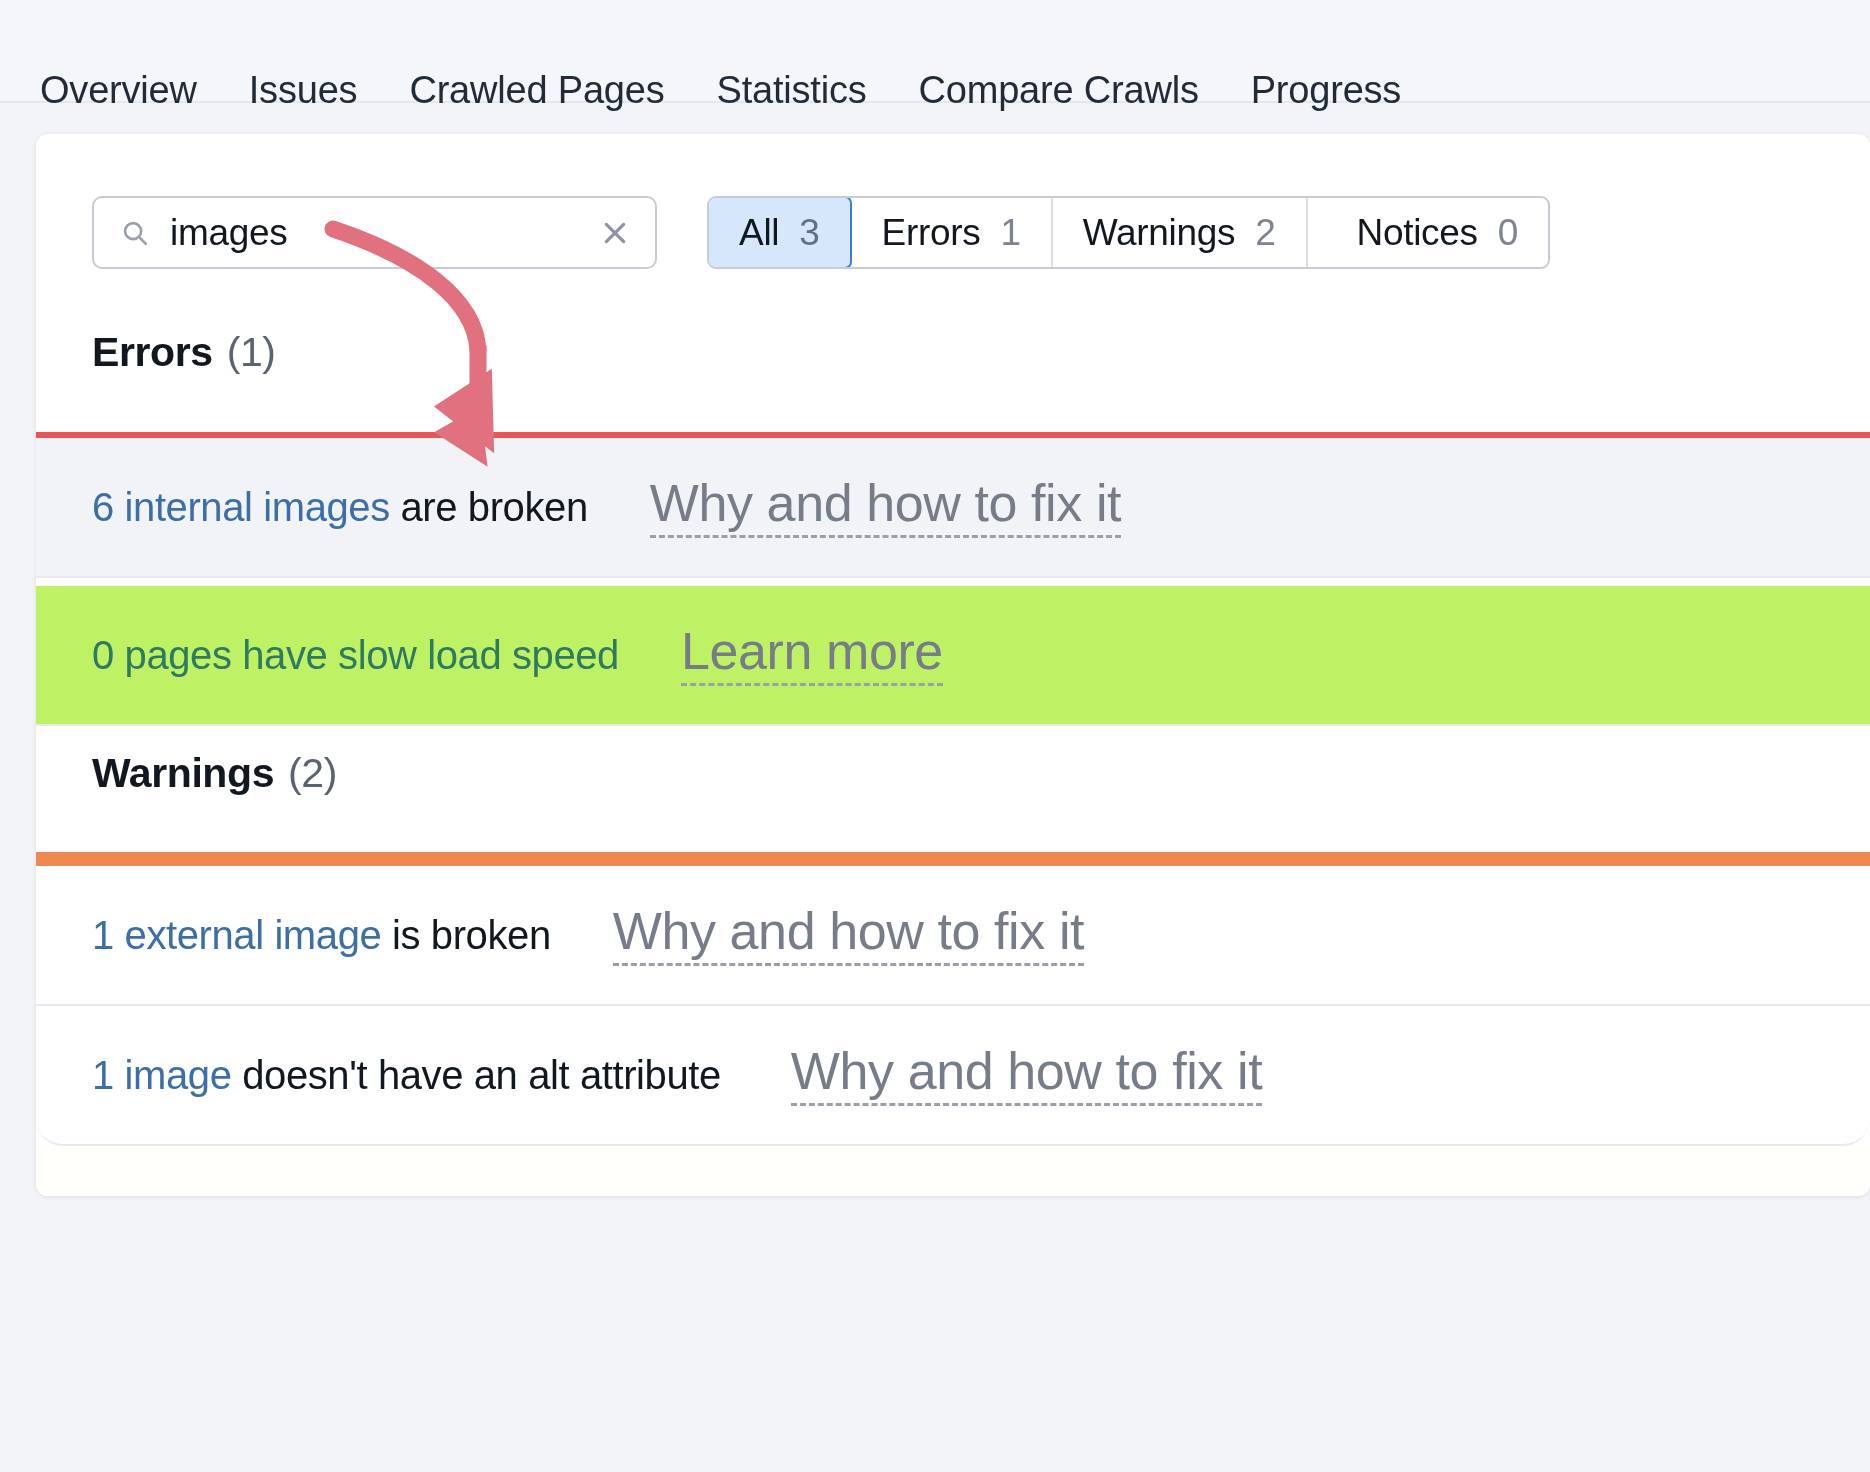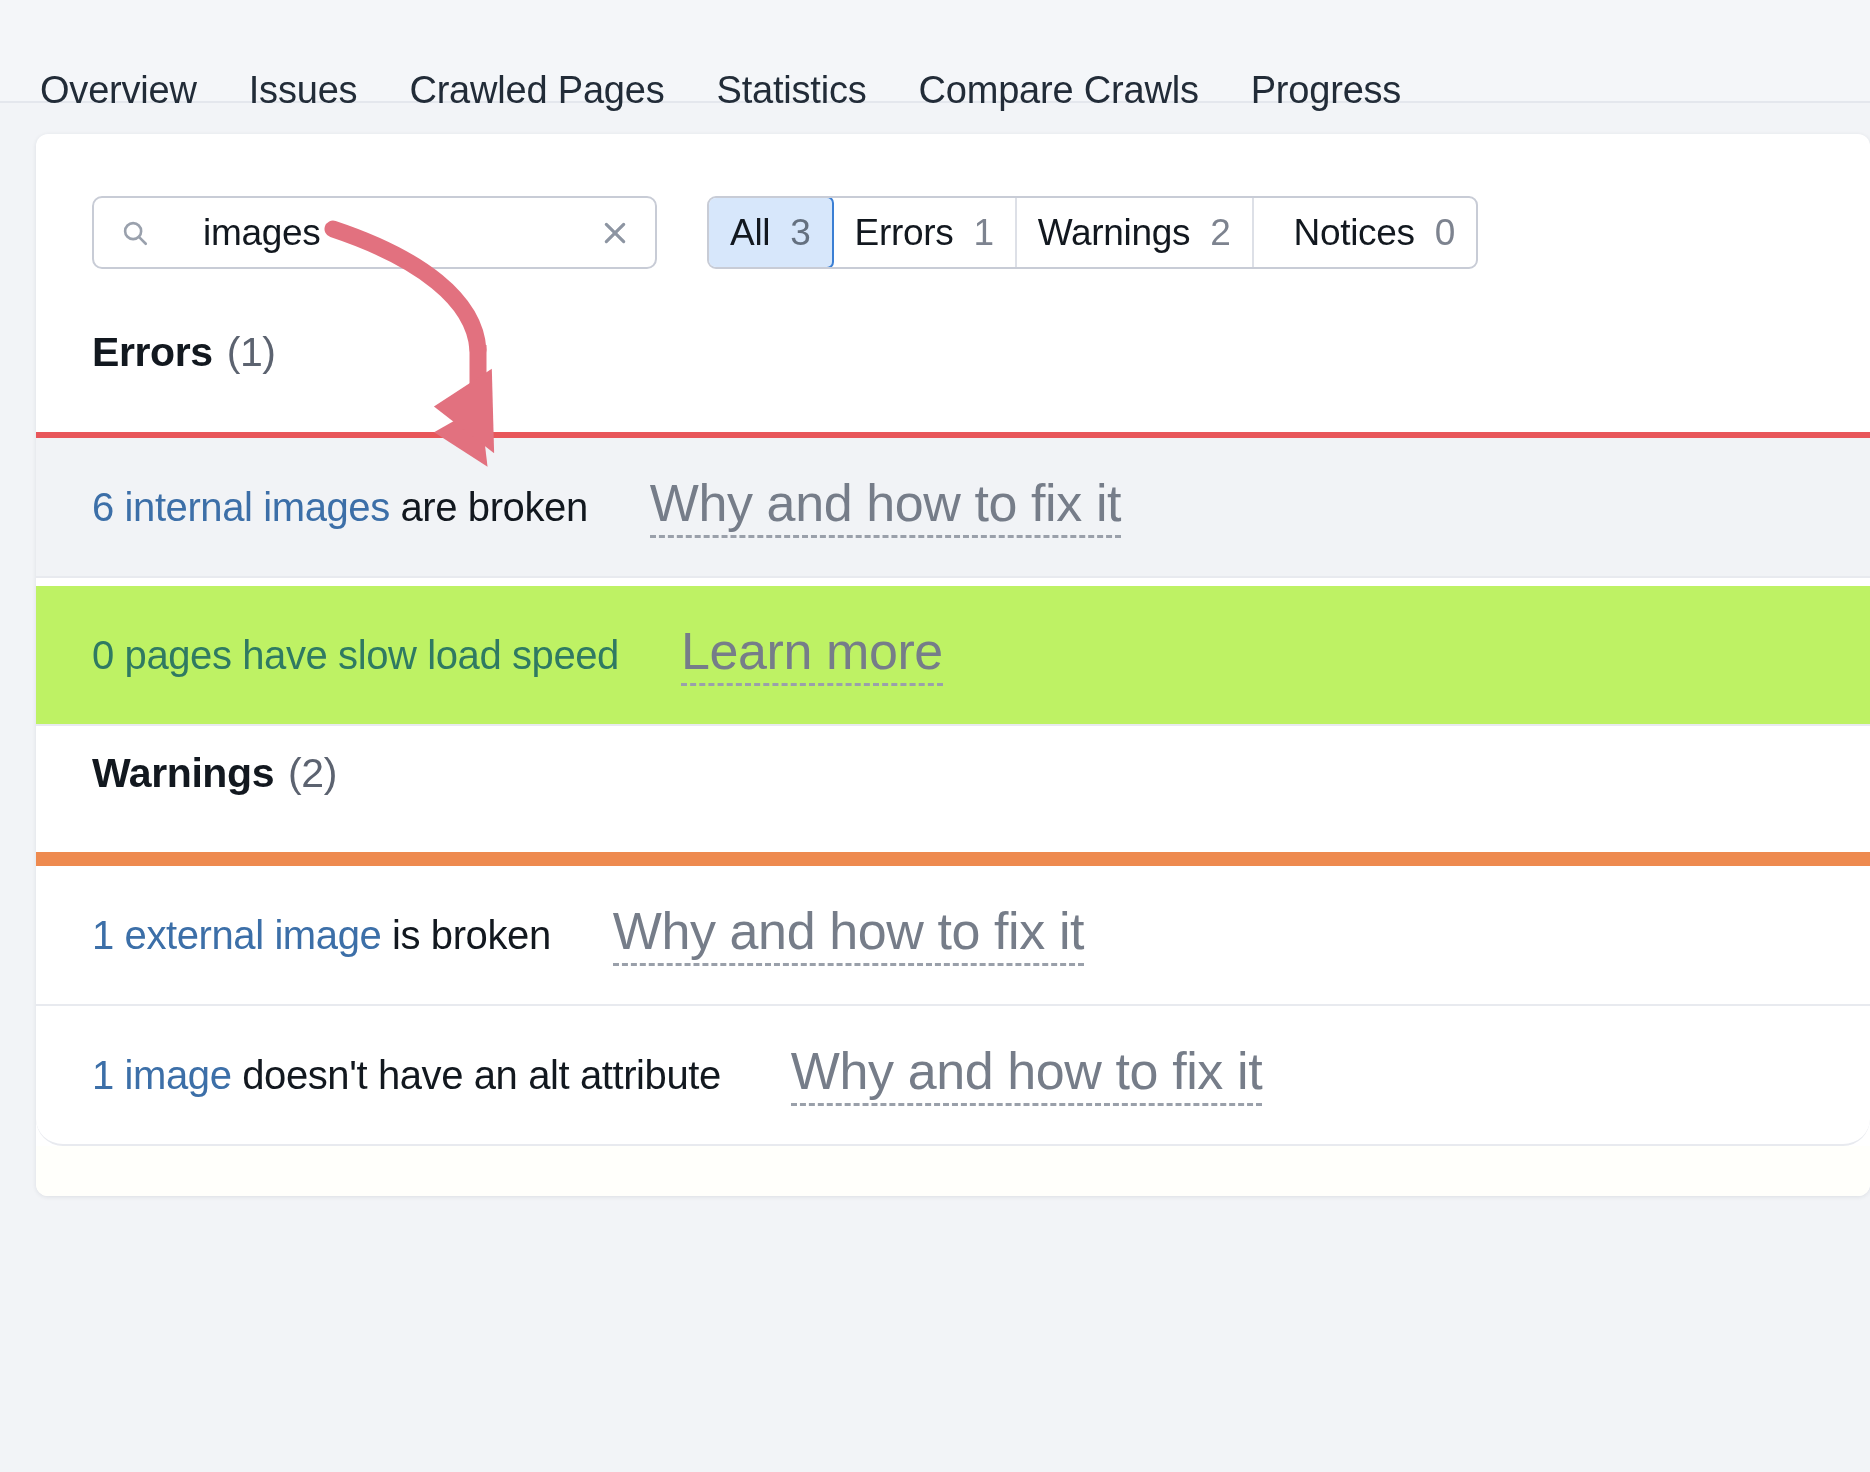--- a/index.html
+++ b/index.html
@@ -90,21 +90,20 @@
     left: 56px;
     top: 62px;
     width: 565px;
     height: 73px;
     border: 2px solid #c8ccd6;
     border-radius: 10px;
     background: #fff;
     box-sizing: border-box;
     display: flex;
     align-items: center;
-    gap: 33px;
   }
   .search-icon {
     margin-left: 26px;
     width: 30px;
     height: 30px;
     flex: none;
     display: block;
   }
   .search-value {
     margin-left: 20px;
@@ -130,21 +129,21 @@
     border: 2px solid #c8ccd6;
     border-radius: 9px;
     background: #fff;
     box-sizing: border-box;
     overflow: hidden;
   }
   .seg {
     display: flex;
     align-items: center;
     height: 100%;
-    padding: 0 21px;
+    padding: 0 30px;
     border-right: 2px solid #dde0e7;
     font-size: 37px;
     color: #12181f;
     letter-spacing: -0.3px;
     cursor: pointer;
     white-space: nowrap;
     box-sizing: border-box;
   }
   .seg:last-child { border-right: none; margin-left: 19px; }
   .seg .seg-count {

